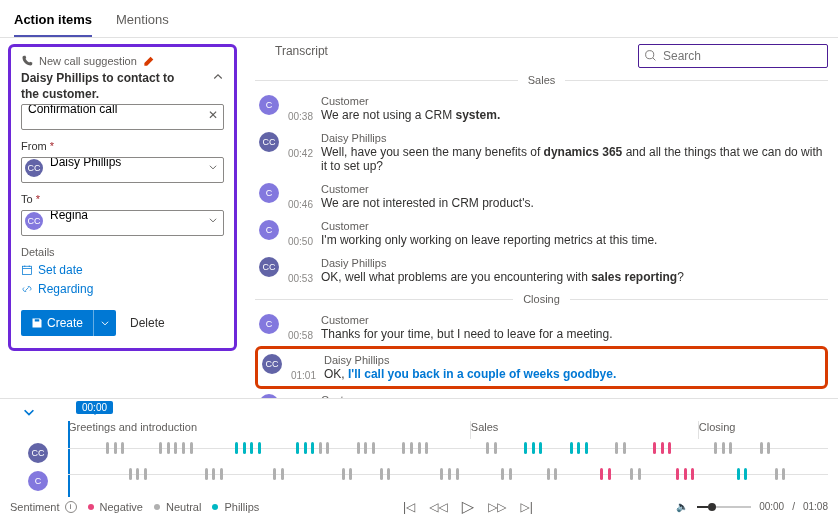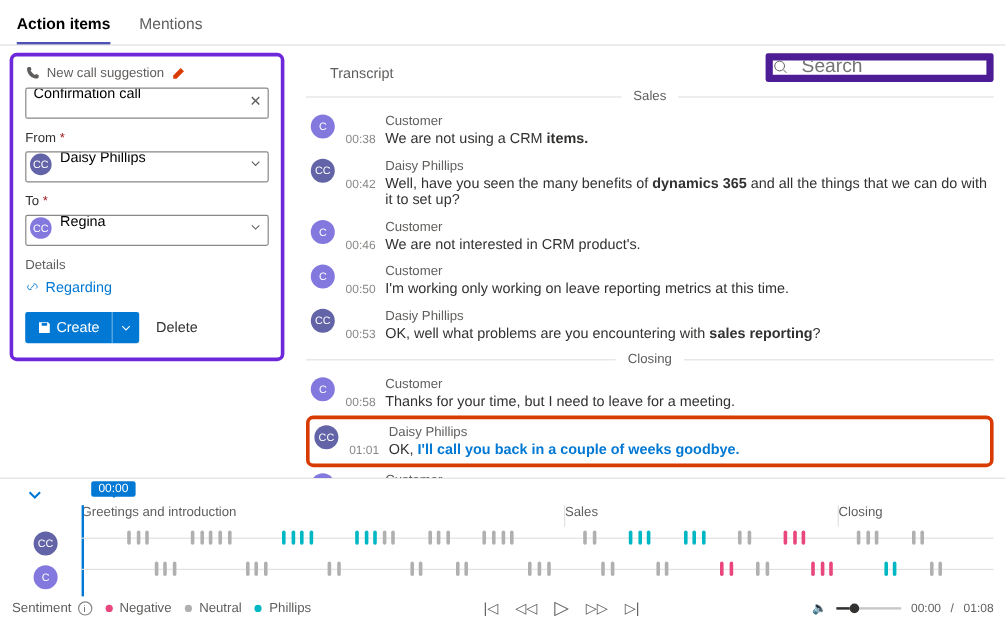--- a/index.html
+++ b/index.html
@@ -6,24 +6,24 @@
 body { background: #fff; width: 838px; height: 532px; overflow: hidden; font-size: 12px; color: #323130; }
 
 .tabs { display: flex; gap: 24px; padding: 8px 14px 0; border-bottom: 1px solid #e1e1e1; }
 .tab { padding: 4px 0 8px; font-size: 13px; color: #605e5c; cursor: pointer; }
 .tab.active { color: #000; font-weight: 600; border-bottom: 2px solid #4f52b2; }
 
 .main { display: flex; height: 360px; }
 .left { width: 245px; padding: 6px 8px; }
 .right { flex: 1; padding: 6px 10px 0 10px; overflow-y: auto; }
 
-.right-head { display: flex; justify-content: space-between; align-items: flex-end; margin-bottom: 6px; padding-left: 20px; gap: 16px; }
+.right-head { display: flex; justify-content: space-between; align-items: flex-start; margin-bottom: 6px; padding-left: 20px; gap: 16px; }
 .rtitle { font-size: 12px; color: #605e5c; }
 .search { position: relative; }
-.search input { width: 190px; height: 24px; border: 6px solid #4c1d95; border-radius: 2px; padding: 0 6px 0 24px; font-size: 16px; }
+.search input { width: 190px; height: 24px; border: 1px solid #4c1d95; border-radius: 2px; padding: 0 6px 0 24px; font-size: 12px; }
 .search svg { position: absolute; left: 6px; top: 5px; }
 
 .card { border: 3px solid #6d28d9; border-radius: 6px; padding: 8px 10px 12px; }
 .sugg { display: flex; align-items: center; gap: 6px; color: #605e5c; font-size: 11px; margin-bottom: 4px; }
 .sugg svg { flex-shrink: 0; }
 .sumrow { display: flex; justify-content: space-between; align-items: flex-start; }
 .summary { font-weight: 600; font-size: 12px; line-height: 1.3; max-width: 170px; }
 .chev { cursor: pointer; color: #605e5c; }
 
 .flabel { font-size: 11px; color: #323130; margin-top: 10px; margin-bottom: 3px; }
@@ -106,20 +106,28 @@
     <div class="card">
       <div class="sugg">
         <svg width="12" height="12" viewBox="0 0 16 16">
             <path fill="#605e5c" d="M4 1c-1 0-2 1-2 2 0 6 5 11 11 11 1 0 2-1 2-2v-2l-3-1-1 1c-2-1-4-3-5-5l1-1-1-3H4z"></path>
           </svg>
         <span>New call suggestion</span>
         <svg width="11" height="11" viewBox="0 0 16 16">
             <path fill="#d83b01" d="M11 1l4 4-9 9H2v-4l9-9z"></path>
           </svg>
       </div>
+      <div class="sumrow">
+        <div class="summary">Daisy Phillips to contact to the customer.</div>
+        <span class="chev">
+          <svg width="12" height="12" viewBox="0 0 16 16">
+              <path fill="none" stroke="#605e5c" stroke-width="1.5" d="M3 10l5-5 5 5"></path>
+            </svg>
+        </span>
+      </div>
 
       <div class="field">
         <input value="Confirmation call" style="">
         <span class="xicon">✕</span>
       </div>
 
       <div class="flabel req">From</div>
       <div class="field pill">
         <span class="pbadge">CC</span>
         <input value="Daisy Phillips" style="">
@@ -131,20 +139,27 @@
       <div class="flabel req">To</div>
       <div class="field pill">
         <span class="pbadge c">CC</span>
         <input value="Regina" style="">
         <span class="dicon"><svg width="10" height="10" viewBox="0 0 16 16">
               <path fill="none" stroke="#605e5c" stroke-width="1.5" d="M3 6l5 5 5-5"></path>
             </svg></span>
       </div>
 
       <div class="det">Details</div>
+      <div class="lnk">
+        <svg width="12" height="12" viewBox="0 0 16 16">
+            <rect x="2" y="3" width="12" height="11" fill="none" stroke="#0078d4"></rect>
+            <path stroke="#0078d4" d="M2 6h12M5 2v2M11 2v2"></path>
+          </svg>
+        <span>Set date</span>
+      </div>
       <div class="lnk">
         <svg width="12" height="12" viewBox="0 0 16 16">
             <path fill="none" stroke="#0078d4" d="M6 10l4-4M7 11a3 3 0 01-4-4l1-1M9 5a3 3 0 014 4l-1 1"></path>
           </svg>
         <span>Regarding</span>
       </div>
 
       <div class="actions">
         <div class="btn-create">
           <div class="bl">
@@ -181,21 +196,21 @@
         <span class="txt">Sales</span>
         <div class="line"></div>
       </div>
 
     <div id="turns-sales">
         <div class="turn">
           <div class="avatar c">C</div>
           <div class="ts">00:38</div>
           <div class="tc">
             <div class="sp">Customer</div>
-            <div class="ut">We are not using a CRM <b>items.</b></div>
+            <div class="ut">We are not using a CRM <b>system.</b></div>
           </div>
         </div>
         <div class="turn">
           <div class="avatar ">CC</div>
           <div class="ts">00:42</div>
           <div class="tc">
             <div class="sp">Daisy Phillips</div>
             <div class="ut">Well, have you seen the many benefits of <b>dynamics 365</b> and all the things that we can do with it to set up?</div>
           </div>
         </div>

